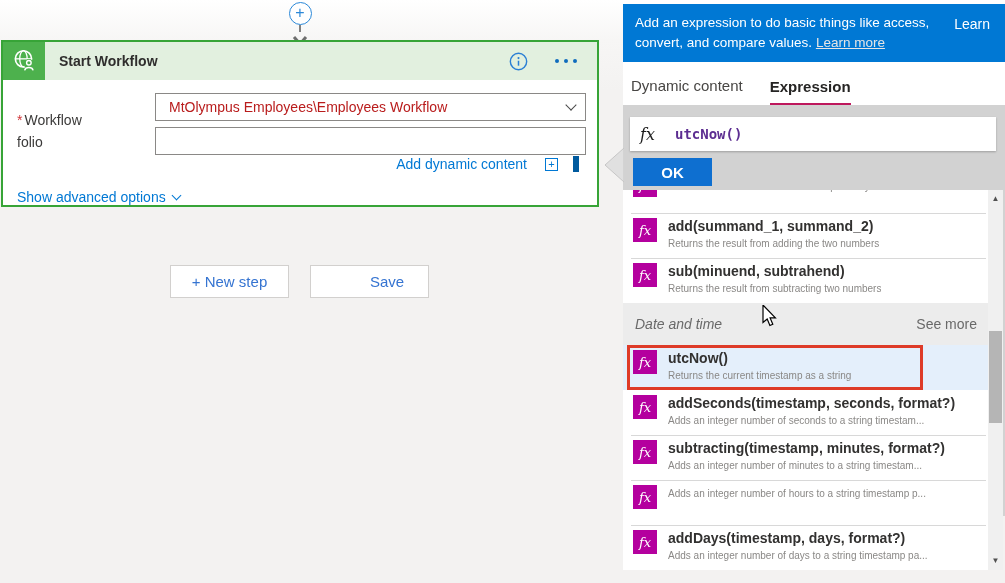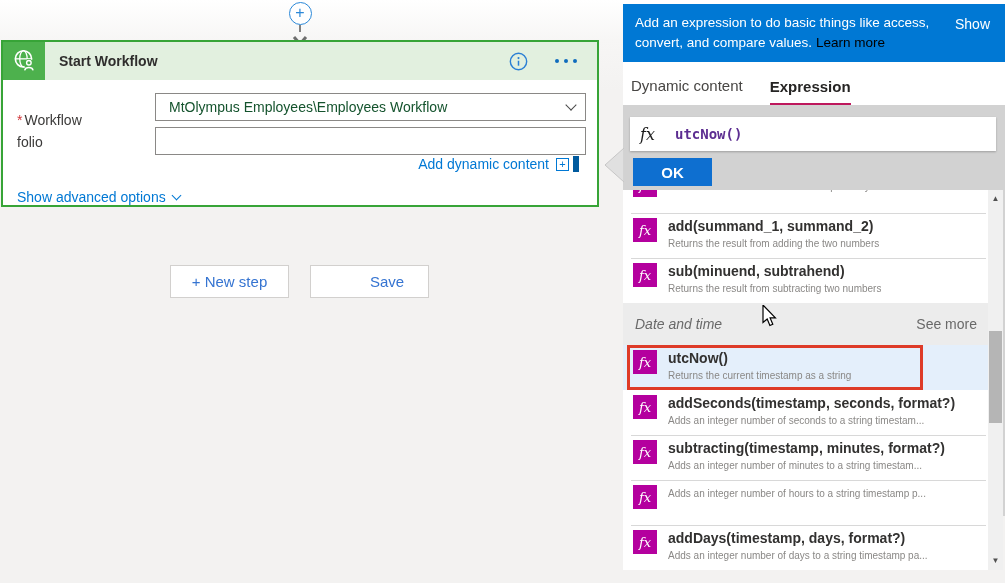--- a/index.html
+++ b/index.html
@@ -24,28 +24,28 @@
   .card-icon { width:42px; background:#4db14d; display:flex; align-items:center; justify-content:center; }
   .card-title { align-self:center; margin-left:14px; font-size:14px; font-weight:700; color:#2f2e2d; flex:1; }
   .hdr-right { display:flex; align-items:center; gap:27px; margin-right:20px; }
   .info-icon { width:19px; height:19px; }
   .dots { display:flex; gap:5px; cursor:pointer; }
   .dots i { width:4px; height:4px; border-radius:50%; background:#0f6cbd; }
 
   .field-label { position:absolute; left:14px; font-size:14px; color:#3b3a39; }
   .req { color:#d13438; margin-right:2px; }
   .combo { position:absolute; left:152px; width:431px; height:28px; border:1px solid #8a8886;
-    background:#fff; display:flex; align-items:center; padding:0 10px 0 13px; font-size:14px; color:#14532d; cursor:pointer; }
+    background:#fff; display:flex; align-items:center; padding:0 10px 0 13px; font-size:14px; color:#b91c1c; cursor:pointer; }
   .combo-text { flex:1; white-space:nowrap; overflow:hidden; }
   .chev { width:8px; height:8px; border-right:1.5px solid #4a4a4a; border-bottom:1.5px solid #4a4a4a;
     transform:rotate(45deg); margin-top:-4px; }
   .txt-input { position:absolute; left:152px; width:431px; height:28px; border:1px solid #8a8886;
     background:#fff; font-size:14px; padding:0 8px; font-family:"Liberation Sans",sans-serif; }
 
-  .adc { position:absolute; right:18px; top:114px; display:flex; align-items:center; gap:7px;
+  .adc { position:absolute; right:18px; top:114px; display:flex; align-items:center; gap:18px;
     color:#0078d4; font-size:14px; cursor:pointer; }
   .adc-box { width:13px; height:13px; border:1px solid #0078d4; background:#fff; color:#0078d4;
     font-size:11px; line-height:11px; text-align:center; }
   .adc-bar { width:6px; height:16px; background:#005a9e; margin-left:-3px; }
 
   .advanced { position:absolute; left:14px; top:147px; color:#0078d4; font-size:14px; cursor:pointer;
     display:flex; align-items:center; gap:7px; }
   .chev-blue { width:7px; height:7px; border-right:1.3px solid #0078d4; border-bottom:1.3px solid #0078d4;
     transform:rotate(45deg); margin-top:-3px; }
 
@@ -55,21 +55,21 @@
   .btn-save { left:310px;padding-left:35px; }
 
   
   .panel { position:absolute; left:623px; top:0; width:382px; height:516px; background:#d2d2d2; }
   .panel-topstrip { height:4px; background:#fff; }
   .beak { position:absolute; left:-19px; top:147px; }
 
   .panel-header { position:relative; background:#0078d4; color:#fff; height:58px; padding:9px 14px 0 12px;
     font-size:13.5px; line-height:20px; }
   .panel-header .msg { width:308px; }
-  .learn-more { color:#000000; cursor:pointer; }
+  .learn-more { color:#e5e5e5; text-decoration:underline; cursor:pointer; }
   .hide-btn { position:absolute; right:15px; top:10px; font-size:14px; color:#fff; cursor:pointer; }
 
   .tabbar { background:#fff; height:43px; display:flex; align-items:flex-end; padding-left:8px; gap:27px; }
   .tab { font-size:15px; color:#484644; padding:0 0 11px 0; cursor:pointer; }
   .tab.active { color:#252423; font-weight:700; border-bottom:2px solid #be185d; padding-bottom:8px; }
 
   .fx-input { position:absolute; left:7px; top:117px; width:366px; height:34px; background:#fff;
     display:flex; align-items:center; padding:0 10px; box-shadow:0 1px 2px rgba(0,0,0,.25); }
   .fx-glyph { font-family:"DejaVu Serif",serif; font-style:italic; font-size:16px; color:#1b1b1b; }
   .fx-value { border:none; outline:none; margin-left:20px; flex:1;
@@ -176,21 +176,21 @@
   <svg class="beak" width="20" height="36" viewBox="0 0 20 36">
     <polygon points="20,1 1,18 20,35" fill="#e0e0e0" stroke="#c6c6c6" stroke-width="1"></polygon>
   </svg>
 
   <div class="panel-header">
     <div class="msg">
       <span style="display:block">Add an expression to do basic things like access,</span>
       <span>convert, and compare values.</span>
       <span class="learn-more">Learn more</span>
     </div>
-    <span class="hide-btn">Show</span>
+    <span class="hide-btn">Learn</span>
   </div>
 
   <div class="tabbar">
     <div class="tab">Dynamic content</div>
     <div class="tab active">Expression</div>
   </div>
 
   <div class="fx-input">
     <span class="fx-glyph">fx</span>
     <input class="fx-value" value="utcNow()" style="">

